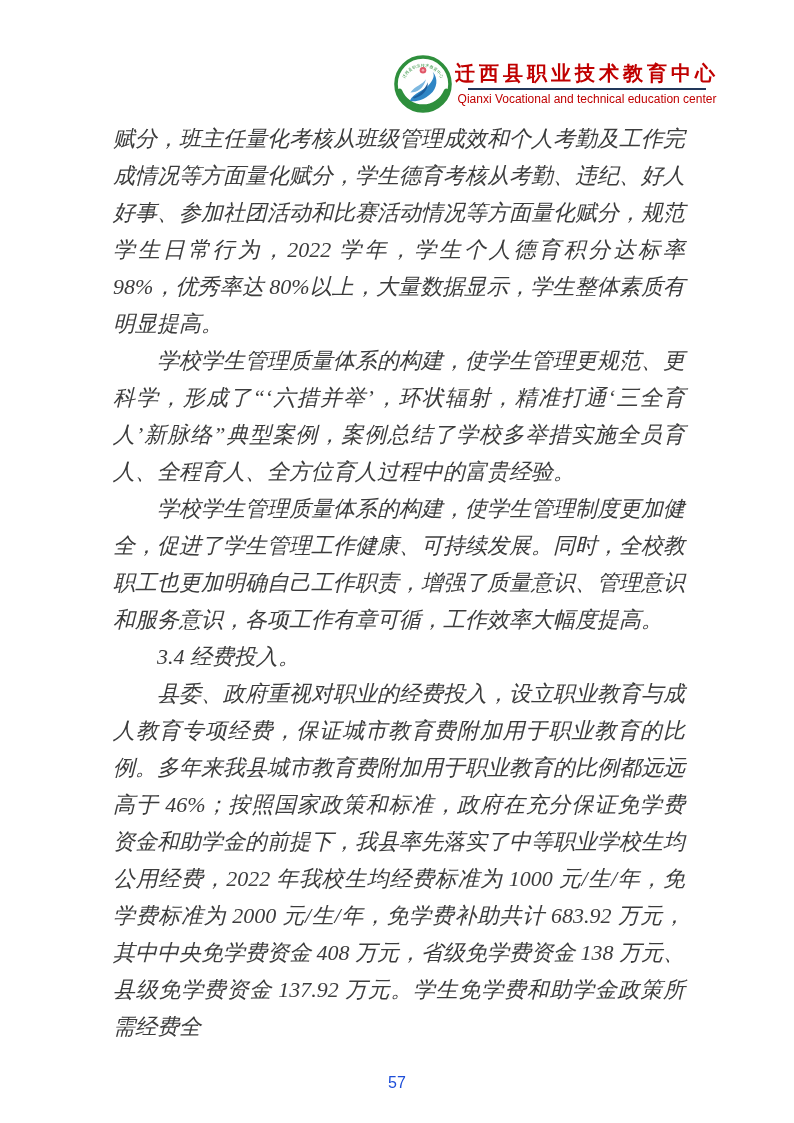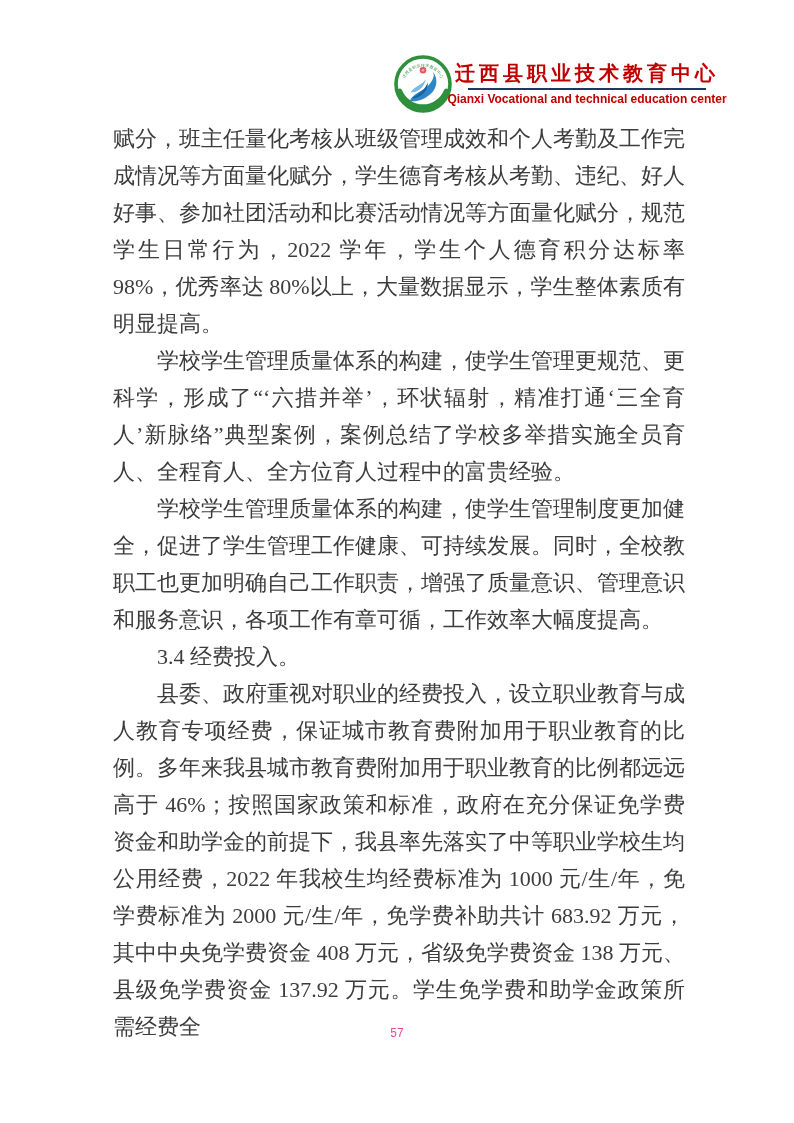--- a/index.html
+++ b/index.html
@@ -54,51 +54,51 @@
     height: 2px;
     margin: 3px 0 2px 0;
     background: #22375a;
   }
   .header-title-en {
     font-size: 12px;
     color: #c00000;
     white-space: nowrap;
     line-height: 15px;
     font-family: "Liberation Sans", "DejaVu Sans", sans-serif;
-    font-weight: bold;
   }
 
   
   .doc-body {
     position: absolute;
     left: 113px;
     top: 120px;
     width: 572px;
     font-size: 22px;
     line-height: 37px;
     color: #3c3c3c;
     text-align: justify;
   }
   .doc-body p {
     margin: 0;
     padding: 0;
+    font-style: italic;
   }
   .doc-body p.indent {
     text-indent: 2em;
   }
 
   
   .doc-footer {
     position: absolute;
     left: 0;
-    top: 1026px;
+    top: 1074px;
     width: 100%;
     text-align: center;
-    font-size: 12px;
-    color: #ec4899;
+    font-size: 16px;
+    color: #1d4ed8;
     font-family: "Liberation Sans", "DejaVu Sans", sans-serif;
   }
 </style>
 </head>
 <body>
 
 <div class="page">
 
   <div class="doc-header">
     <div class="logo-wrap">

